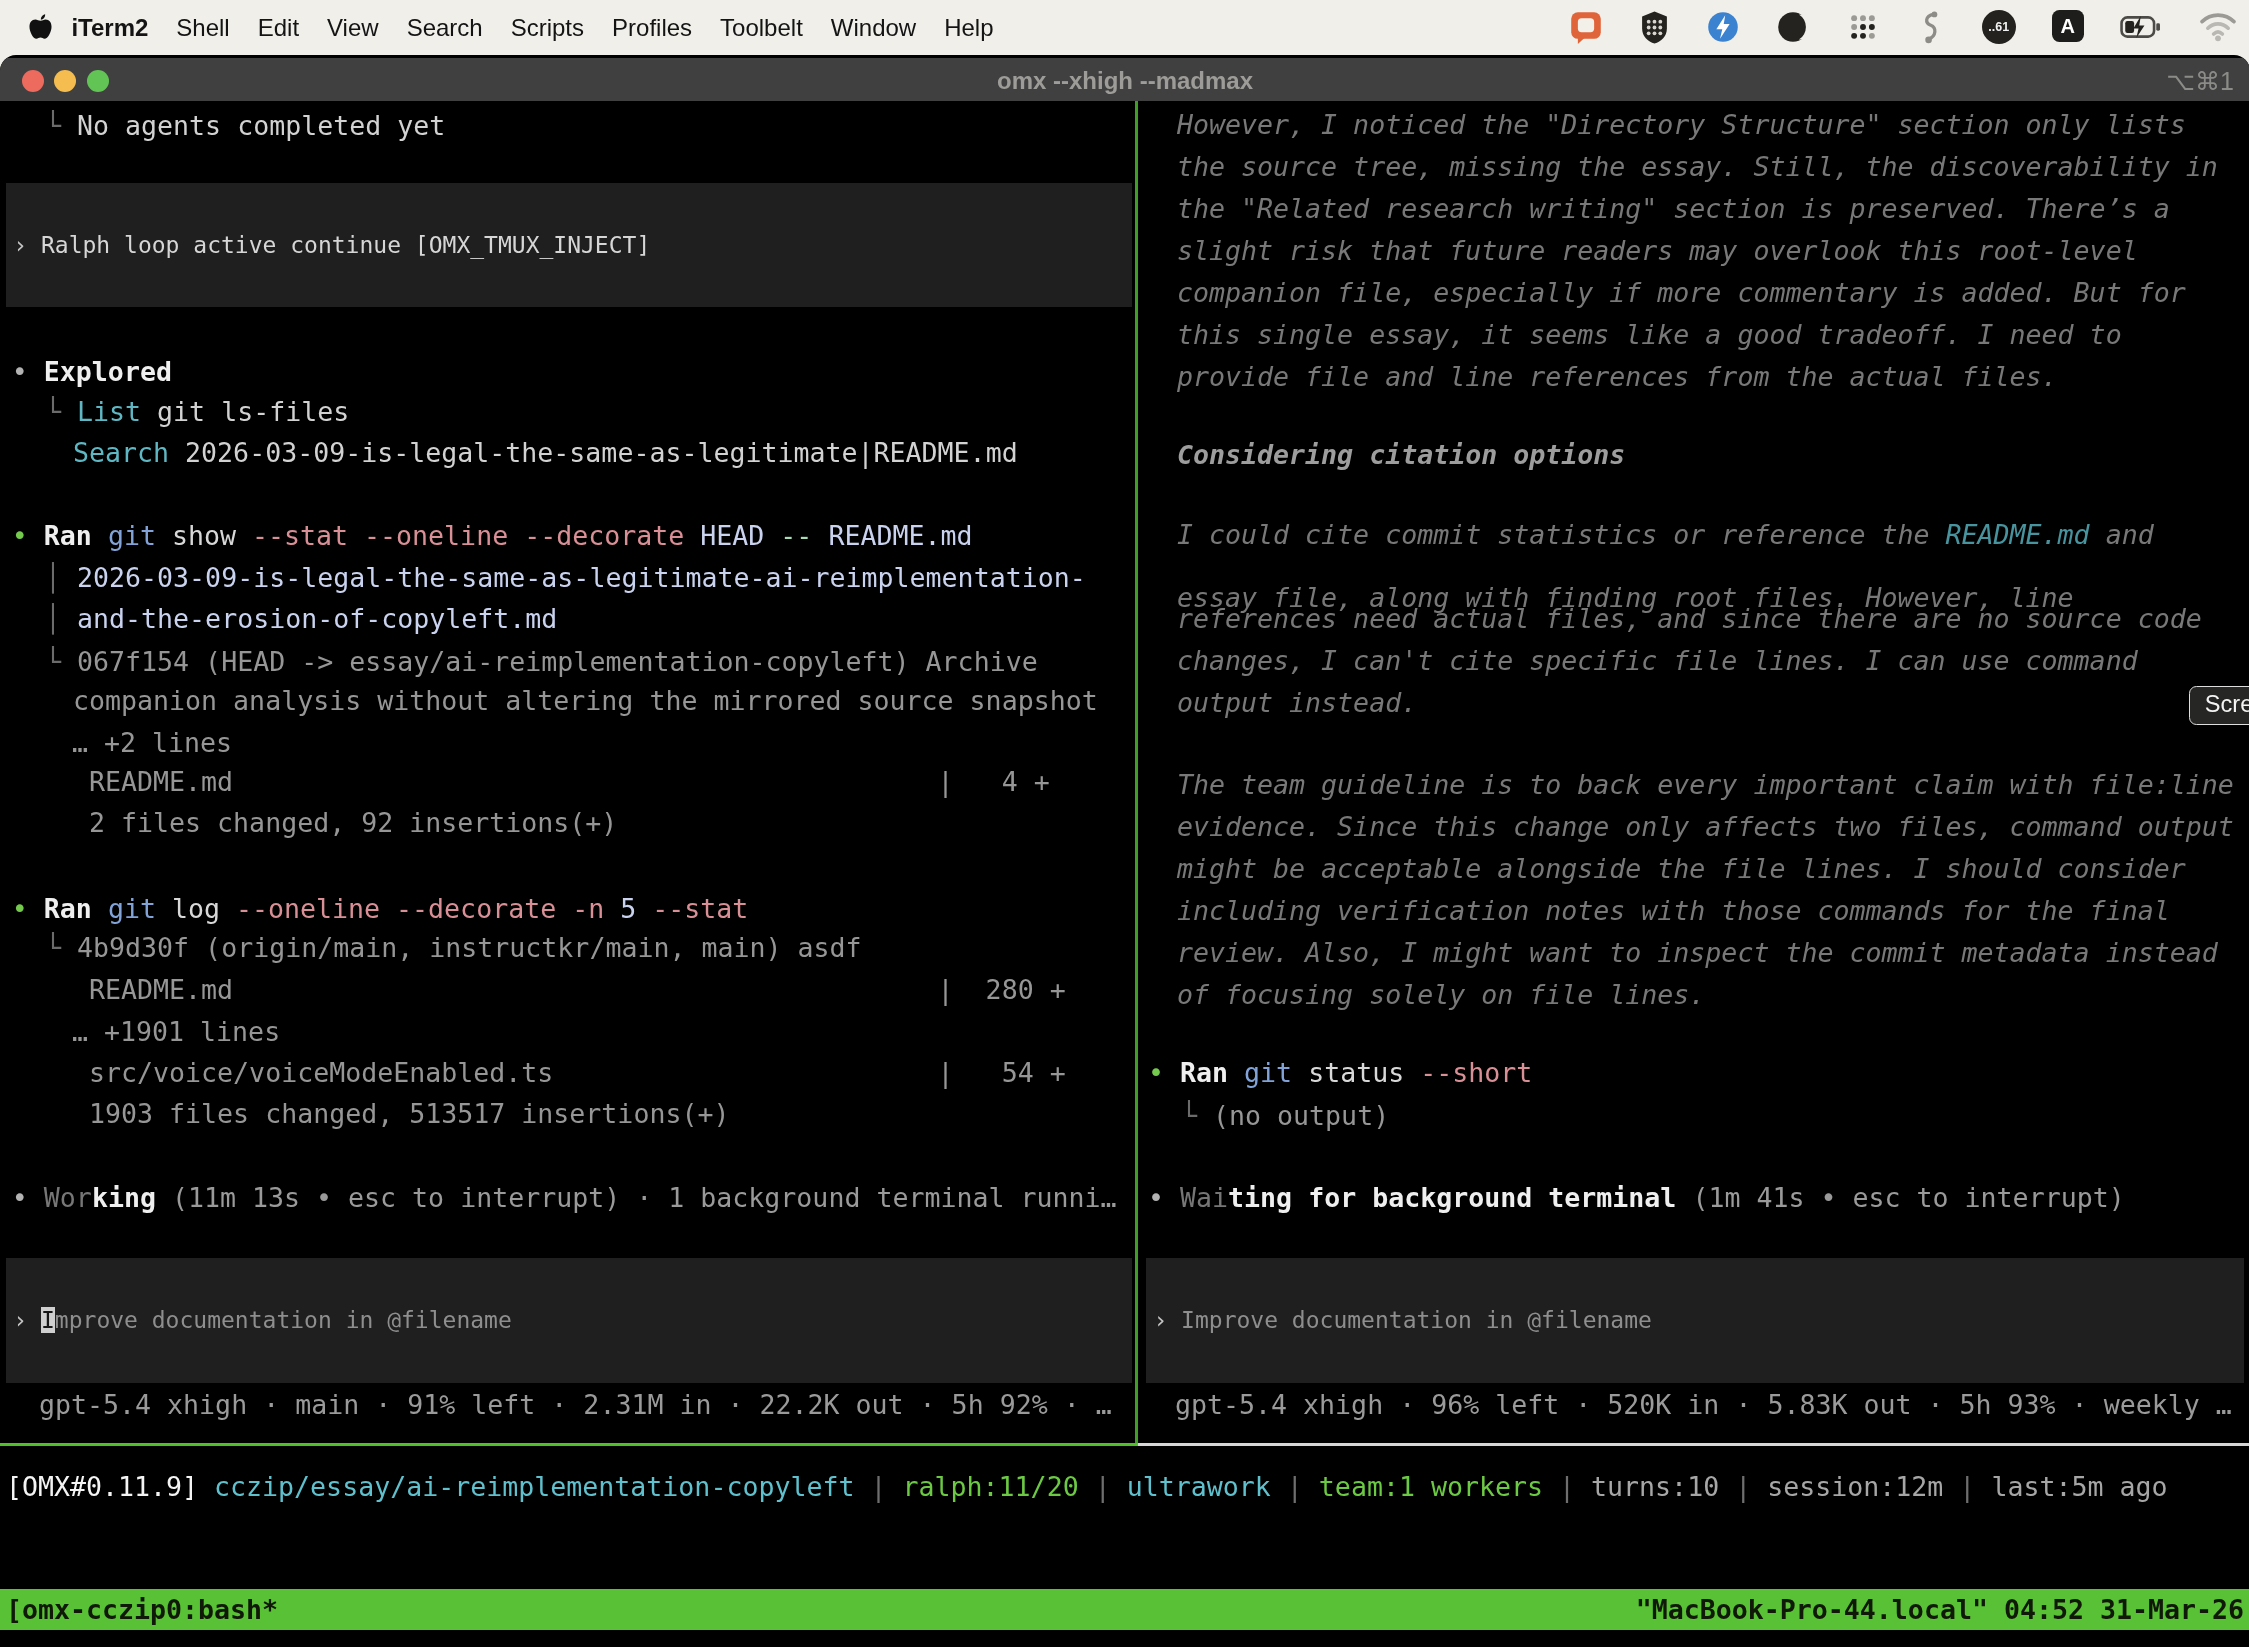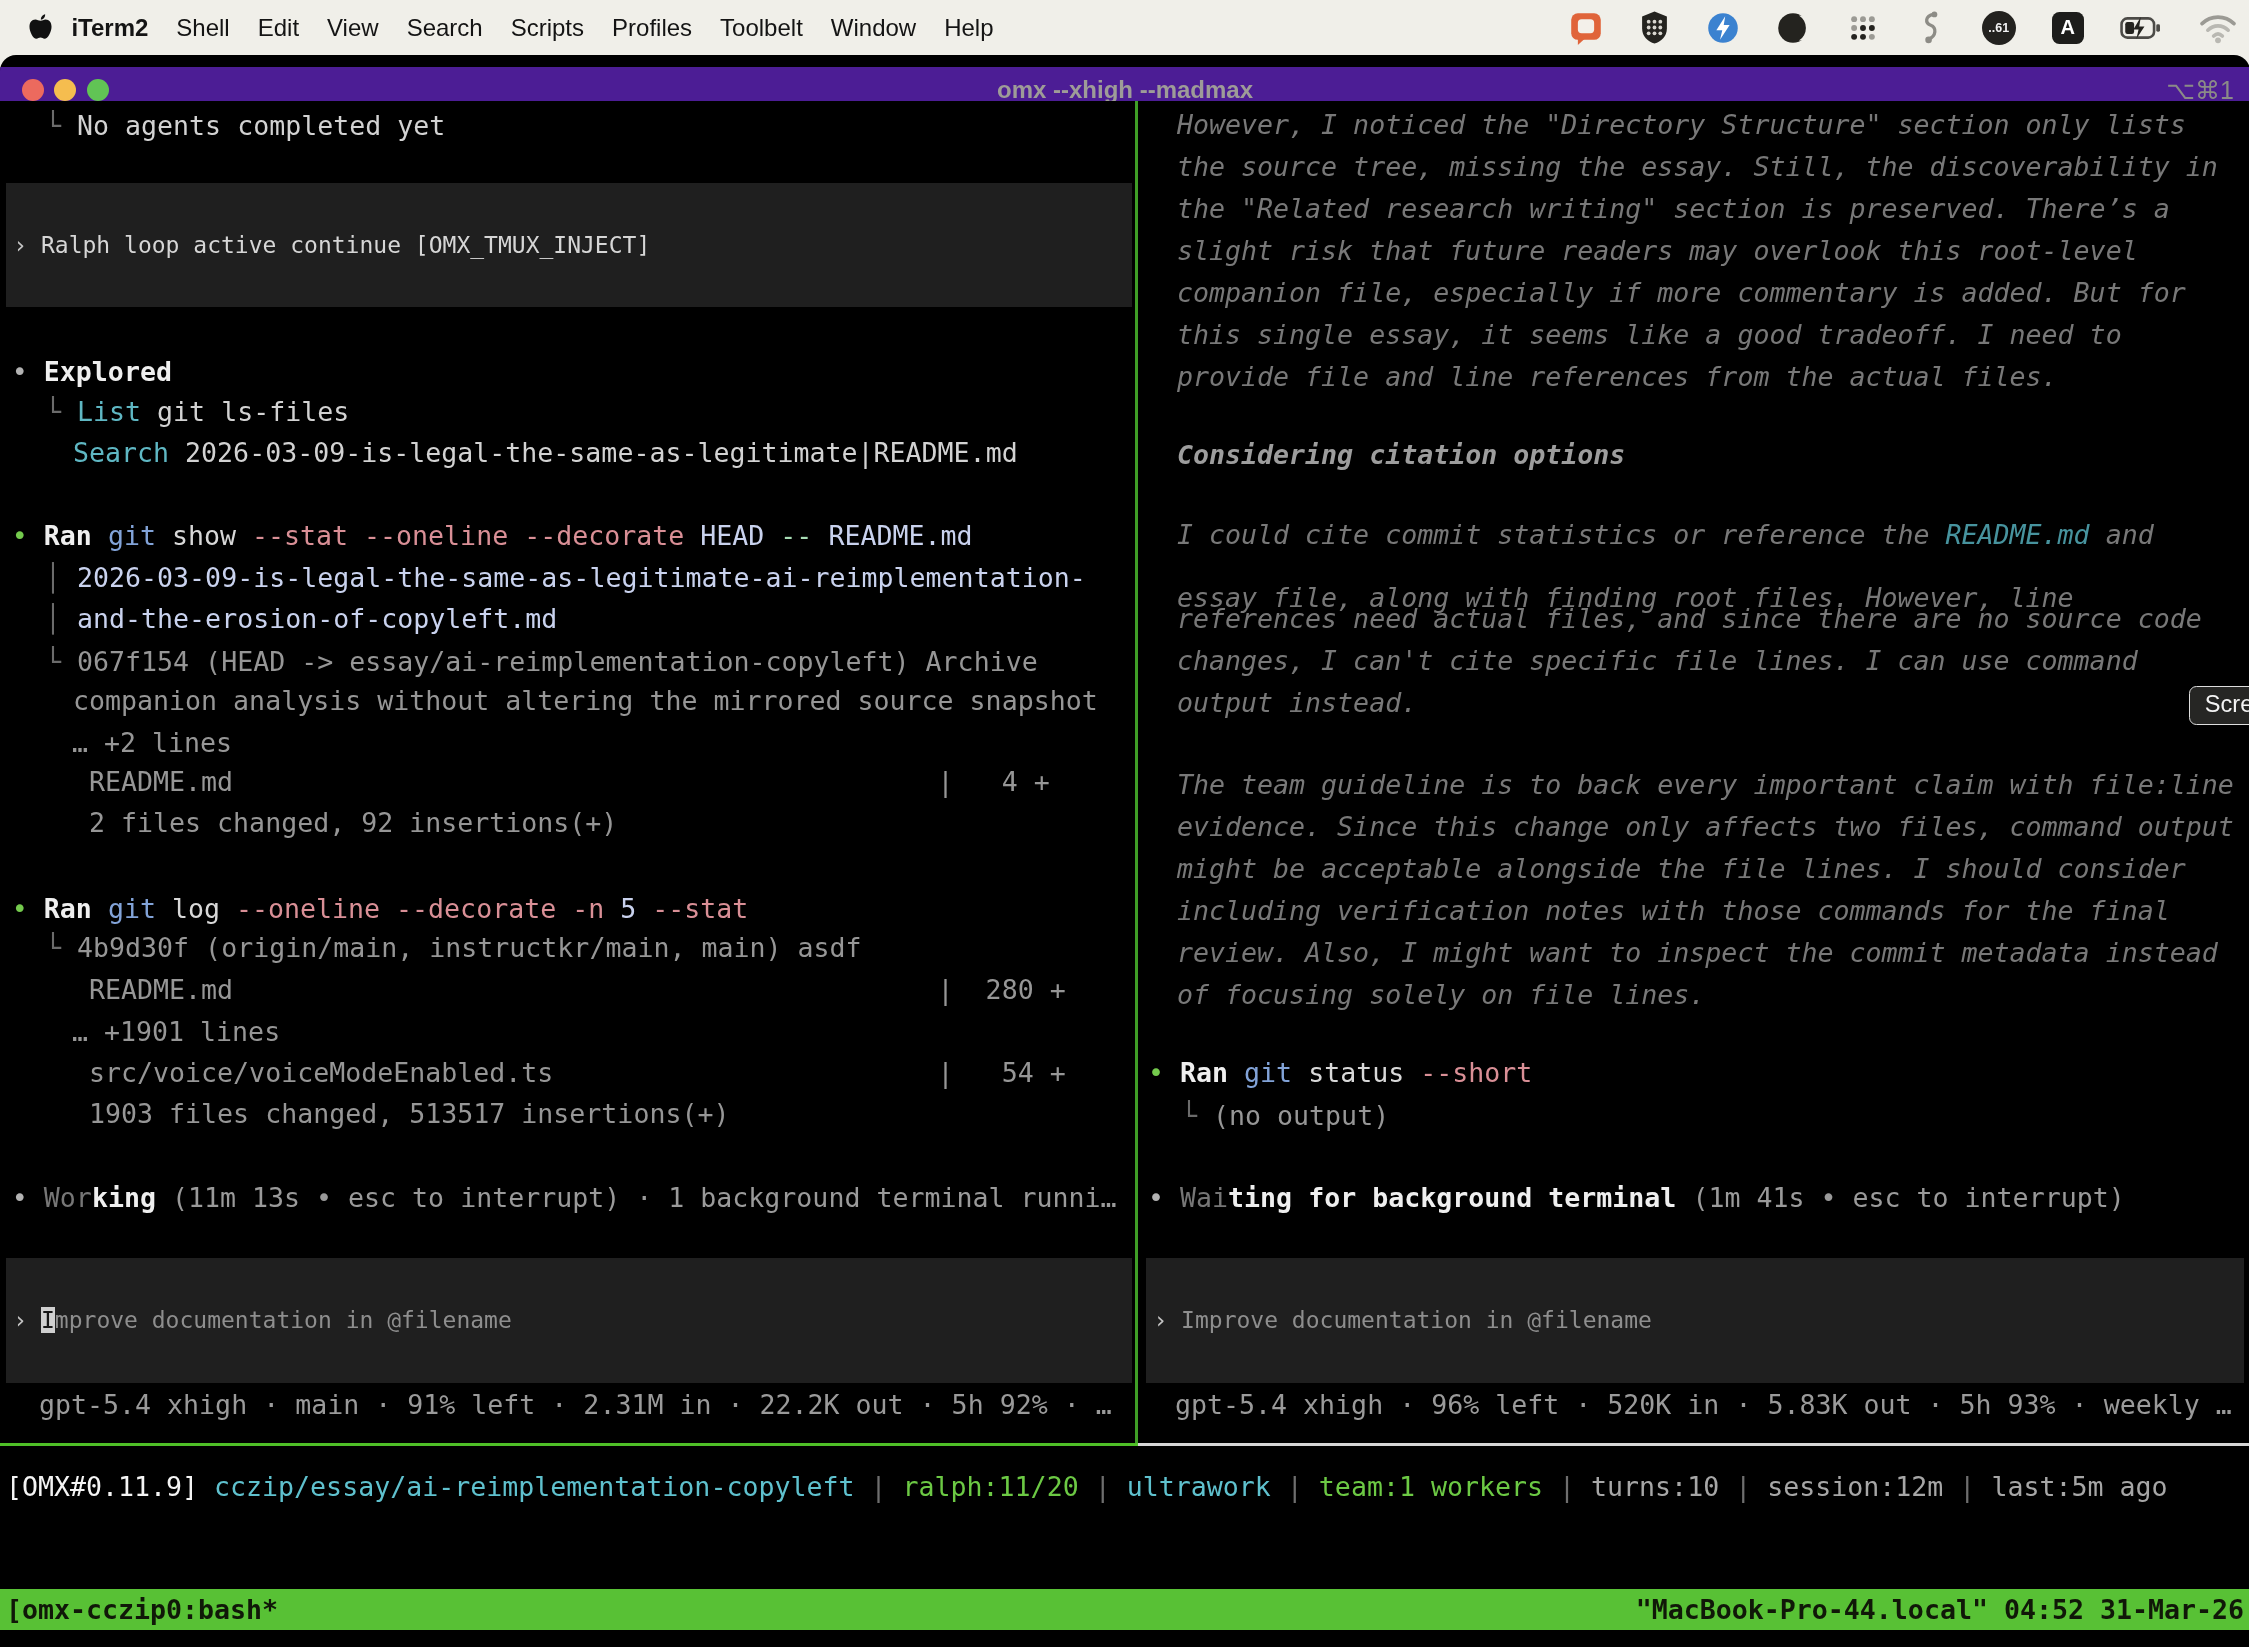--- a/index.html
+++ b/index.html
@@ -4,31 +4,31 @@
 <style>
   html,body{margin:0;padding:0;background:#000;}
   body{width:2250px;height:1648px;overflow:hidden;position:relative;
        font-family:"Liberation Sans",sans-serif;}
   
   .menubar{position:absolute;top:0;left:0;width:2250px;height:55px;background:#f0efe9;
            display:flex;align-items:center;font-size:24px;color:#141414;z-index:40;}
   .menubar .apple{margin-left:28px;margin-right:4.4px;display:flex;align-items:center;}
   .menu-item{padding:0 14px;white-space:nowrap;}
   .menu-item.app{font-weight:bold;}
-  .mb-right{margin-left:auto;display:flex;align-items:center;gap:36px;padding-right:13.3px;}
+  .mb-right{margin-left:auto;display:flex;align-items:flex-start;gap:36px;padding-right:13.3px;}
   .mb-ic{display:flex;align-items:center;justify-content:center;}
   .ic-circle61{width:34px;height:34px;border-radius:50%;background:#23221f;color:#f2f2f2;
                display:flex;align-items:center;justify-content:center;font-weight:bold;font-size:12.5px;}
   .ic-akey{width:32px;height:32px;border-radius:7.4px;background:#1d1d1b;color:#fff;
            display:flex;align-items:center;justify-content:center;font-weight:bold;font-size:20px;}
   
   .deskstrip{position:absolute;top:52px;left:0;width:2250px;height:29.5px;background:#f0efe9;}
   .window{position:absolute;top:55px;left:0;width:2250px;height:1592px;background:#000;
           border-radius:16px 16px 0 0;overflow:hidden;}
-  .titlebar{position:absolute;top:12px;left:0;width:100%;height:46px;background:#4c1d95;
+  .titlebar{position:absolute;top:3px;left:0;width:100%;height:46px;background:#404040;
             border-bottom:0.7px solid #1c1c1a;}
   .lights{position:absolute;left:22px;top:11.8px;display:flex;gap:10.3px;}
   .light{width:22px;height:22px;border-radius:50%;}
   .l-red{background:#ec6a5e;}
   .l-yellow{background:#f5bd4f;}
   .l-green{background:#61c455;}
   .wtitle{position:absolute;top:0;left:0;width:100%;height:46px;line-height:46px;text-align:center;
           color:#9e9c98;font-weight:bold;font-size:24px;}
   .wshort{position:absolute;top:0;right:16px;height:46px;line-height:46px;color:#8b8b88;font-size:25px;}
   

